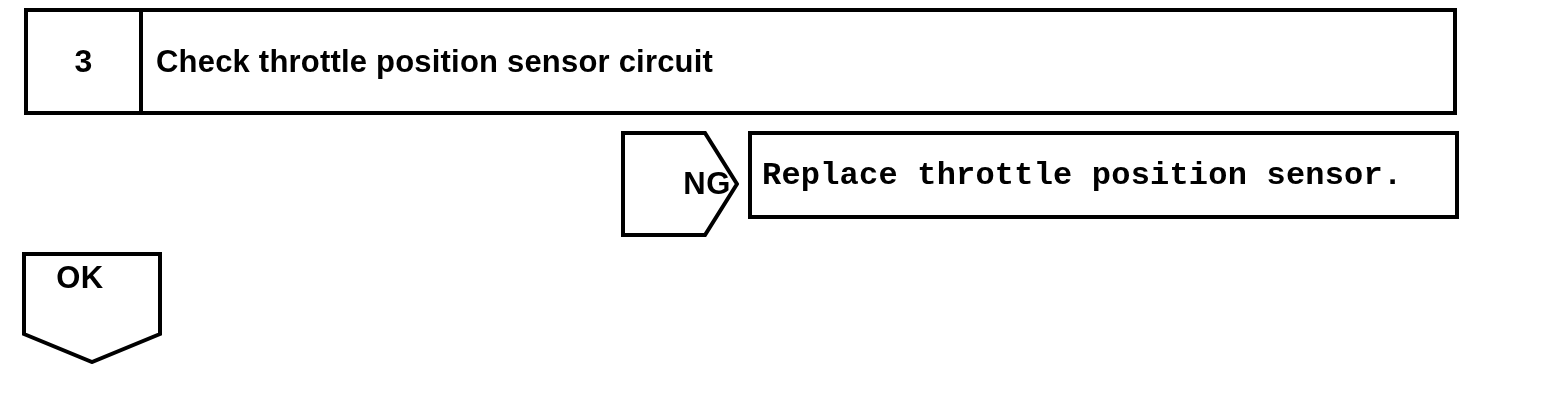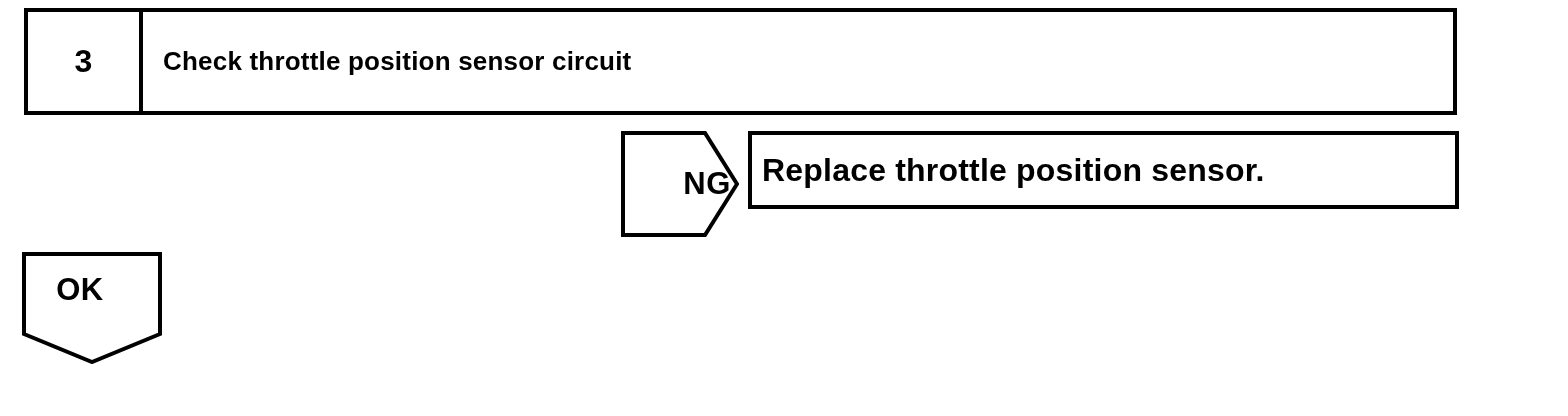--- a/index.html
+++ b/index.html
@@ -38,23 +38,23 @@
     display: flex;
     align-items: center;
     justify-content: center;
     font-weight: bold;
     font-size: 32px;
   }
   .step-title-cell {
     flex: 1;
     display: flex;
     align-items: center;
-    padding-left: 20px;
+    padding-left: 13px;
     font-weight: bold;
-    font-size: 26px;
+    font-size: 31px;
     letter-spacing: 0.2px;
     white-space: nowrap;
   }
 
   
   .connector {
     position: absolute;
   }
   .connector svg { display: block; }
   .connector-label {
@@ -63,37 +63,38 @@
     align-items: center;
     justify-content: center;
     font-weight: bold;
     font-size: 31px;
     letter-spacing: 0.5px;
     pointer-events: none;
   }
   .ng-connector { left: 621px; top: 131px; }
   .ng-label { left: 621px; top: 131px; width: 108px; height: 106px; padding-left: 32px; }
   .ok-connector { left: 22px; top: 252px; }
-  .ok-label { left: 22px; top: 248px; width: 116px; height: 84px; }
+  .ok-label { left: 22px; top: 236px; width: 116px; height: 84px; }
 
   
   .action-box {
     position: absolute;
     left: 748px; top: 131px;
-    width: 711px; height: 78px;
+    width: 711px; height: 88px;
     border: 4px solid var(--line);
     box-sizing: border-box;
     display: flex;
     align-items: center;
     padding-left: 10px;
     font-weight: bold;
     font-size: 32px;
     letter-spacing: 0.2px;
     background: var(--bg);
     white-space: nowrap;
+    font-family: Liberation Mono, monospace;
   }
 </style>
 </head>
 <body>
 
 <div class="canvas">
 
   <div class="step-box">
     <div class="step-number-cell">3</div>
     <div class="step-title-cell">Check throttle position sensor circuit</div>

